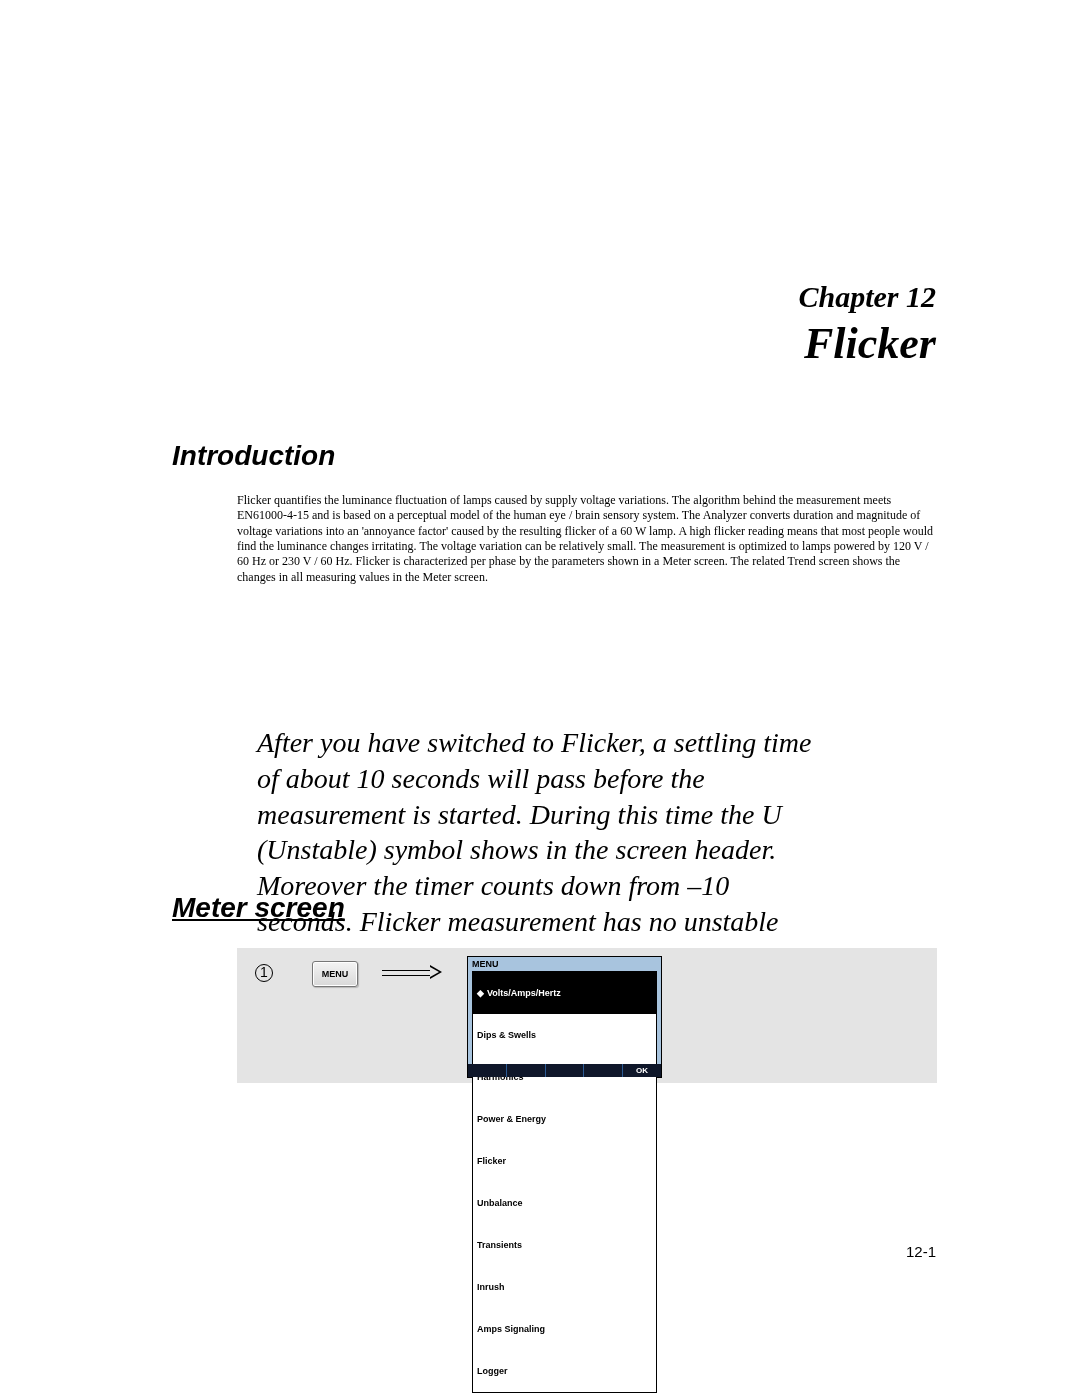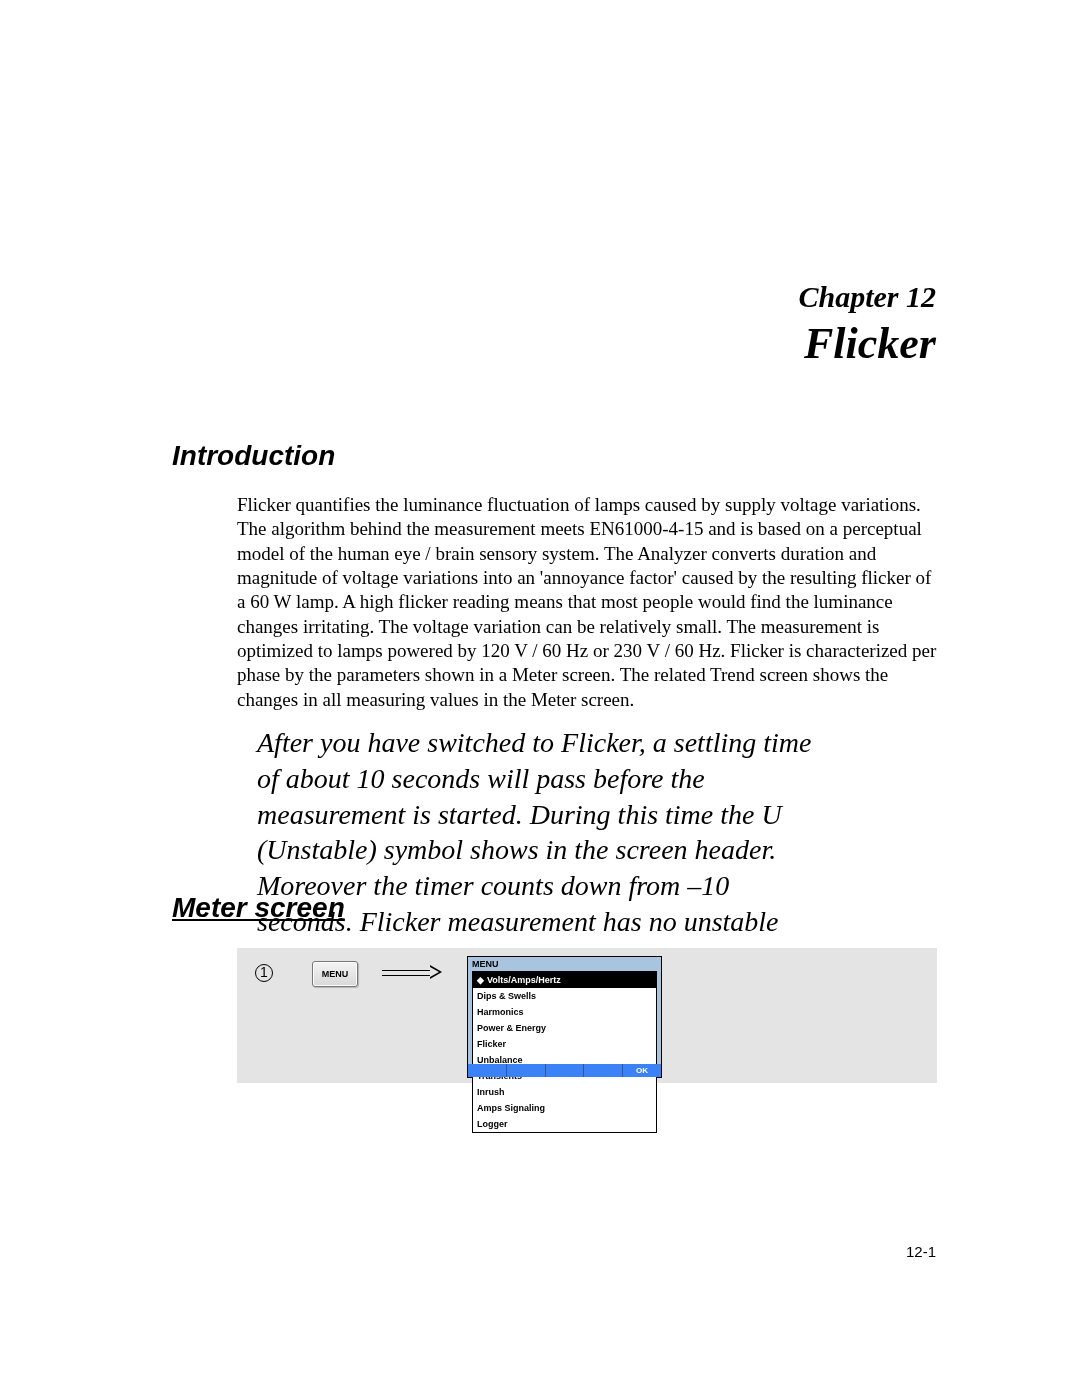--- a/index.html
+++ b/index.html
@@ -42,21 +42,21 @@
   .intro-heading {
     position: absolute;
     left: 130px;
     top: 440px;
   }
   .intro-body {
     position: absolute;
     left: 195px;
     top: 493px;
     width: 700px;
-    font-size: 19px;
+    font-size: 12px;
     line-height: 1.28;
   }
   .note-label {
     position: absolute;
     left: 195px;
     top: 700px;
     width: 700px;
     text-align: center;
     font-style: italic;
     font-size: 20px;
@@ -169,21 +169,21 @@
   }
   .ds-title {
     padding: 2px 4px;
   }
   .ds-list {
     margin: 0 4px;
     background: #fff;
     border: 1px solid #000;
   }
   .ds-item {
-    padding: 3px 4px;
+    padding: 16px 4px;
     line-height: 10px;
     white-space: nowrap;
   }
   .ds-item.sel {
     background: #000;
     color: #fff;
     position: relative;
   }
   .ds-item.sel .updown {
     margin-right: 3px;
@@ -192,21 +192,21 @@
     position: absolute;
     left: 0;
     right: 0;
     bottom: 0;
     height: 13px;
     display: flex;
   }
   .ds-soft div {
     flex: 1;
     border-right: 1px solid #2b5a94;
-    background: #3b82f6;
+    background: #0f172a;
   }
   .ds-soft div:last-child {
     border-right: none;
     color: #fff;
     font-size: 8px;
     text-align: center;
     line-height: 13px;
   }
   .page-num {
     position: absolute;

